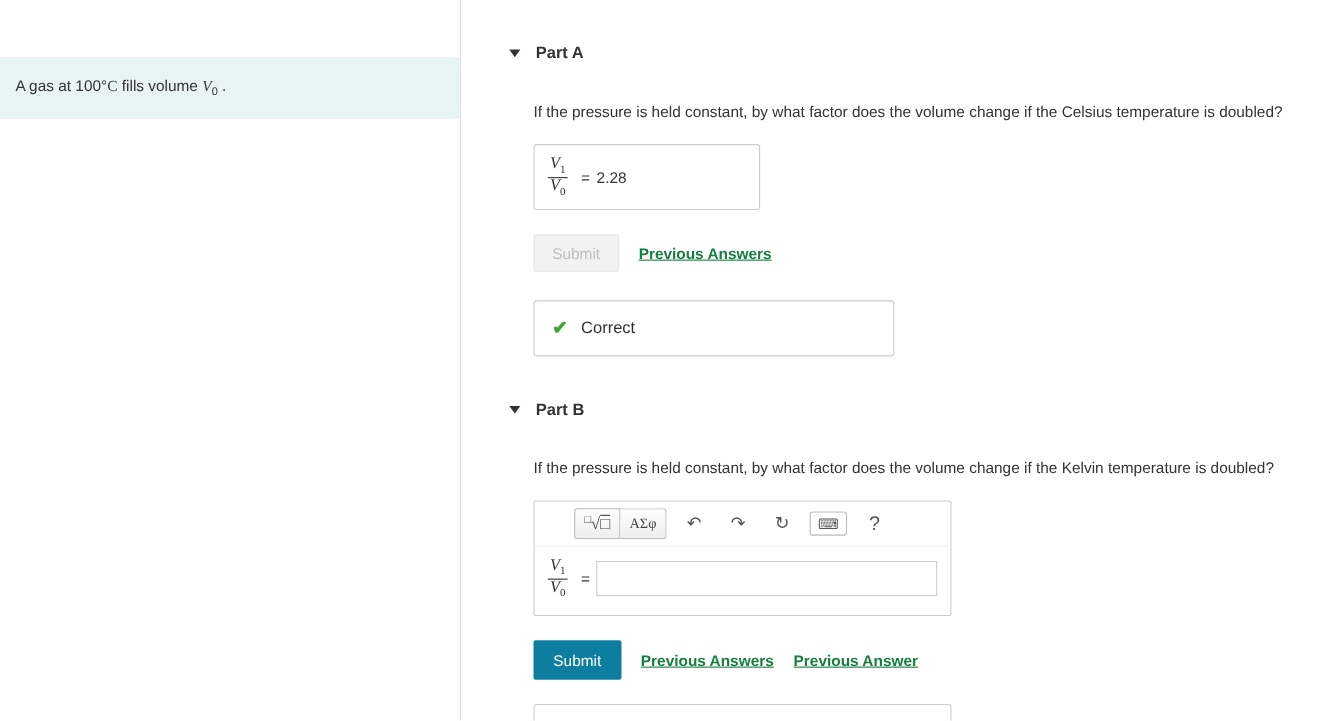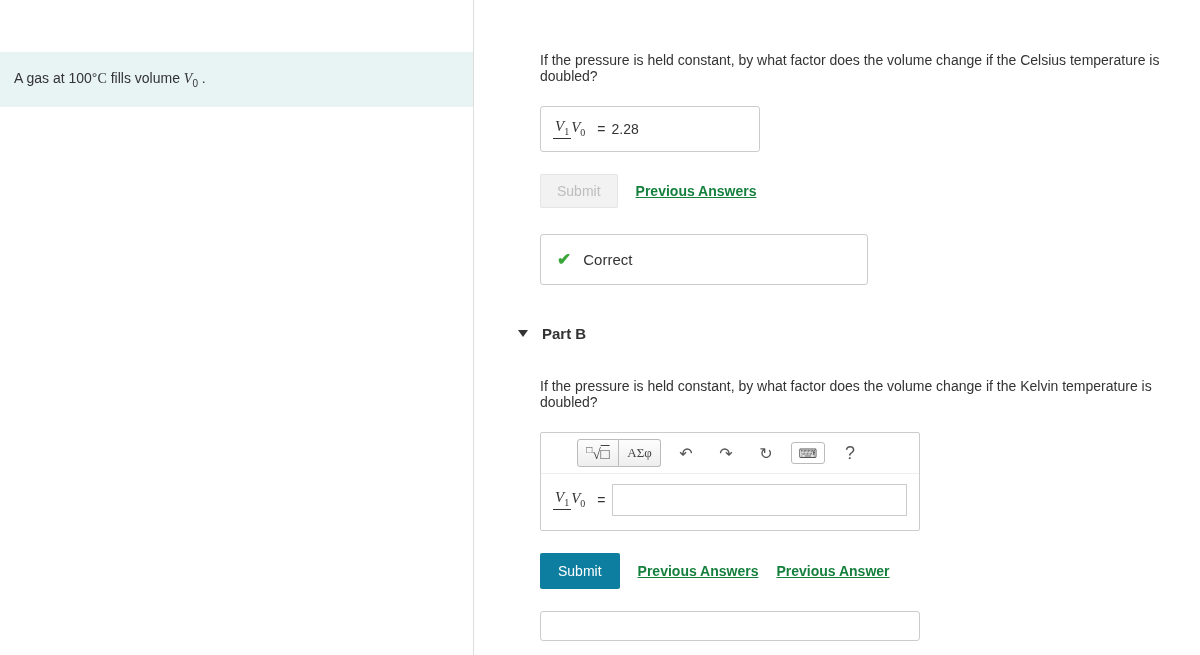--- a/index.html
+++ b/index.html
@@ -7,21 +7,21 @@
       font-family: Arial, Helvetica, sans-serif;
       font-size: 14px;
       color: #333;
       background: #fff;
       width: 1200px;
       height: 655px;
       overflow: hidden;
     }
     .layout { display: flex; height: 100%; }
     .sidebar {
-      width: 474px;
+      width: 419px;
       border-right: 1px solid #ddd;
       padding-top: 52px;
     }
     .problem-statement {
       background: #e8f3f4;
       padding: 18px 14px;
       font-size: 14px;
       color: #333;
     }
     .problem-statement .var { font-style: italic; font-family: 'Times New Roman', serif; }
@@ -48,21 +48,21 @@
       border: 1px solid #ccc;
       border-radius: 3px;
       display: inline-flex;
       align-items: center;
       padding: 10px 120px 10px 12px;
       min-height: 46px;
       margin-bottom: 22px;
     }
     .fraction {
       display: inline-flex;
-      flex-direction: row;
+      flex-direction: column;
       align-items: center;
       font-family: 'Times New Roman', serif;
       font-size: 15px;
       margin-right: 6px;
     }
     .fraction .num, .fraction .den { font-style: italic; line-height: 1.05; }
     .fraction .num { border-bottom: 1px solid #333; padding: 0 2px; }
     .fraction .sub { font-size: 10px; vertical-align: sub; font-style: normal; }
     .eqv { margin: 0 6px; font-size: 14px; }
     .val { font-size: 14px; }
@@ -161,20 +161,24 @@
 <div class="layout">
   <div class="sidebar">
     <div class="problem-statement">
       <span>A gas at 100</span><span>°</span><span class="var" style="font-style:normal;">C</span><span> fills volume </span><span class="var">V</span><span class="sub">0</span><span> .</span>
     </div>
   </div>
 
   <div class="main">
 
     <div class="section">
+      <div class="section-header">
+        <div class="caret"></div>
+        <div class="section-title">Part A</div>
+      </div>
       <div class="section-body">
         <div class="question-text">If the pressure is held constant, by what factor does the volume change if the Celsius temperature is doubled?</div>
         <div class="answer-row">
           <span class="fraction">
             <span class="num"><span>V</span><span class="sub">1</span></span>
             <span class="den"><span>V</span><span class="sub">0</span></span>
           </span>
           <span class="eqv">=</span>
           <span class="val">2.28</span>
         </div>

